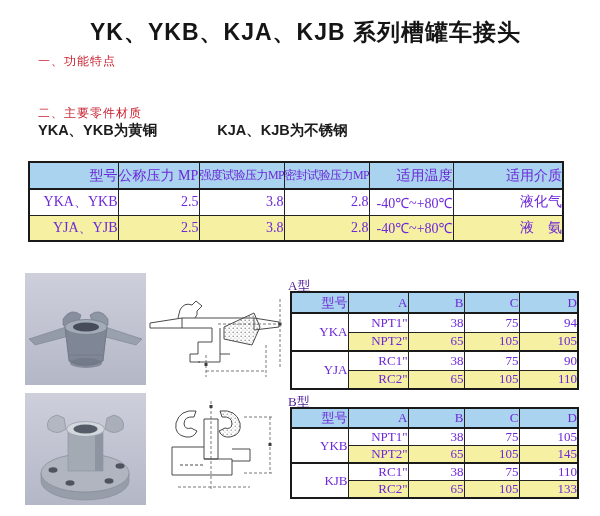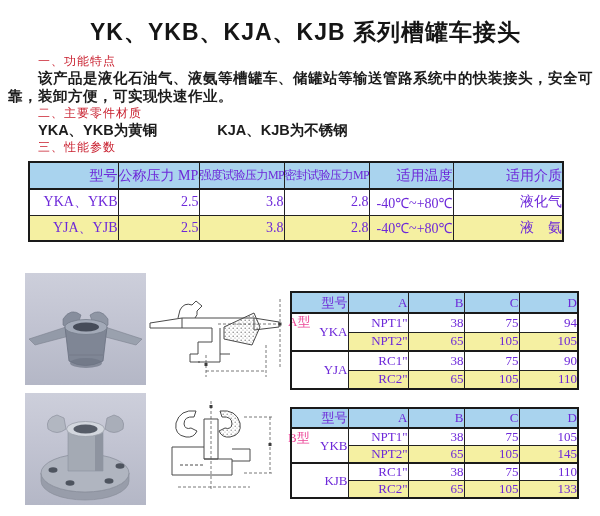--- a/index.html
+++ b/index.html
@@ -25,21 +25,21 @@
   table.tbl th,table.tbl td{border:1px solid #222;padding:0;overflow:hidden;white-space:nowrap;}
   table.tbl tr.head th{background:var(--header-blue,#a9d3ee);font-weight:normal;border-bottom:2px solid #1a1a1a;}
   .yellow{background:var(--row-yellow,#f5f0a2);}
   tr.thick-top td{border-top:2px solid #1a1a1a;}
 
   #perf-table{left:28px;top:161px;width:534px;font-size:14px;}
   #perf-table tr.head{height:27px;}
   #perf-table tr.data{height:26px;}
   #perf-table th.sm{font-size:12px;letter-spacing:-0.6px;}
 
-  .dim-label{position:absolute;font-family:"Liberation Serif",serif;font-size:13px;color:#ec4899;margin-top:36px;}
+  .dim-label{position:absolute;font-family:"Liberation Serif",serif;font-size:13px;color:#4c1d95;}
   #label-a{left:288px;top:277px;}
   #label-b{left:288px;top:393px;}
   #dim-a{left:290px;top:291px;width:287px;font-size:13px;}
   #dim-a tr.head{height:21px;}
   #dim-a tr.data{height:19px;}
   #dim-b{left:290px;top:407px;width:287px;font-size:13px;}
   #dim-b tr.head{height:20px;}
   #dim-b tr.data{height:17px;}
 
   .photo{position:absolute;width:121px;height:112px;
@@ -52,29 +52,27 @@
   svg{display:block;}
 </style>
 </head>
 <body>
 
 <div id="page">
 
   <div class="page-title">YK、YKB、KJA、KJB 系列槽罐车接头</div>
 
   <div id="h1" class="red-head">一、功能特点</div>
-  <div class="body-par">该产品是液化石油气、液氨等槽罐车、储罐站等输送管路系统中的快装接头，安全可靠，装卸方便，可实现快速作业。</div>
 
   <div id="h2" class="red-head">二、主要零件材质</div>
   <div class="materials">
     <span>YKA、YKB为黄铜</span>
     <span class="gap">KJA、KJB为不锈钢</span>
   </div>
 
-  <div id="h3" class="red-head">三、性能参数</div>
 
   <table id="perf-table" class="tbl">
     <colgroup>
         <col style="width:89px">
         <col style="width:81px">
         <col style="width:85px">
         <col style="width:85px">
         <col style="width:84px">
         <col style="width:110px">
       </colgroup>

